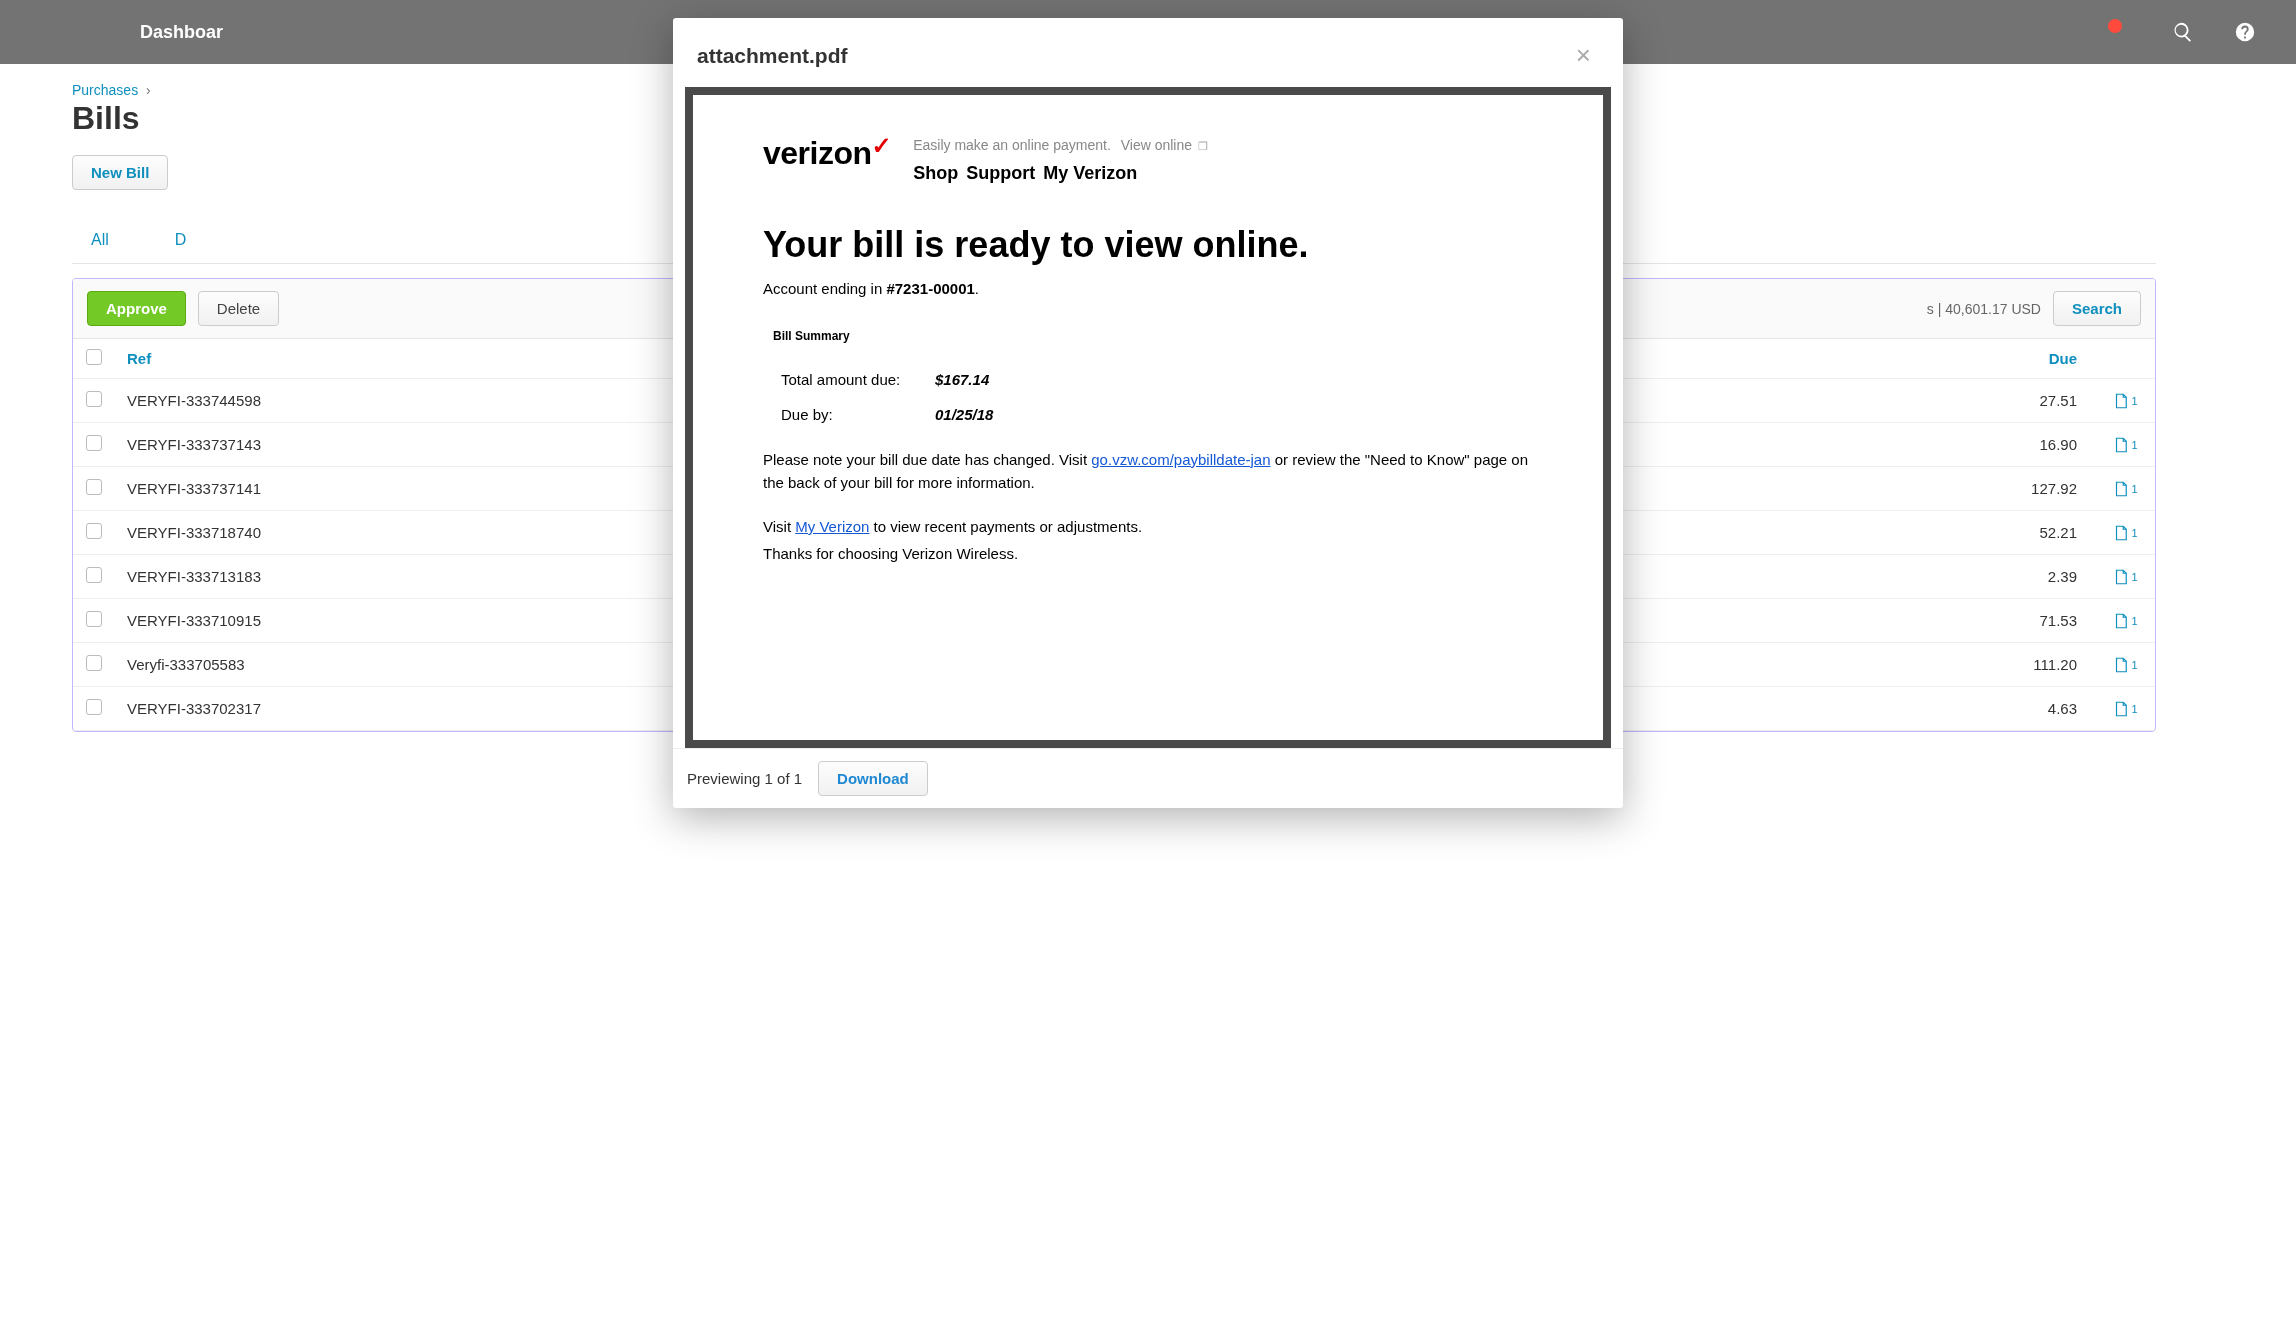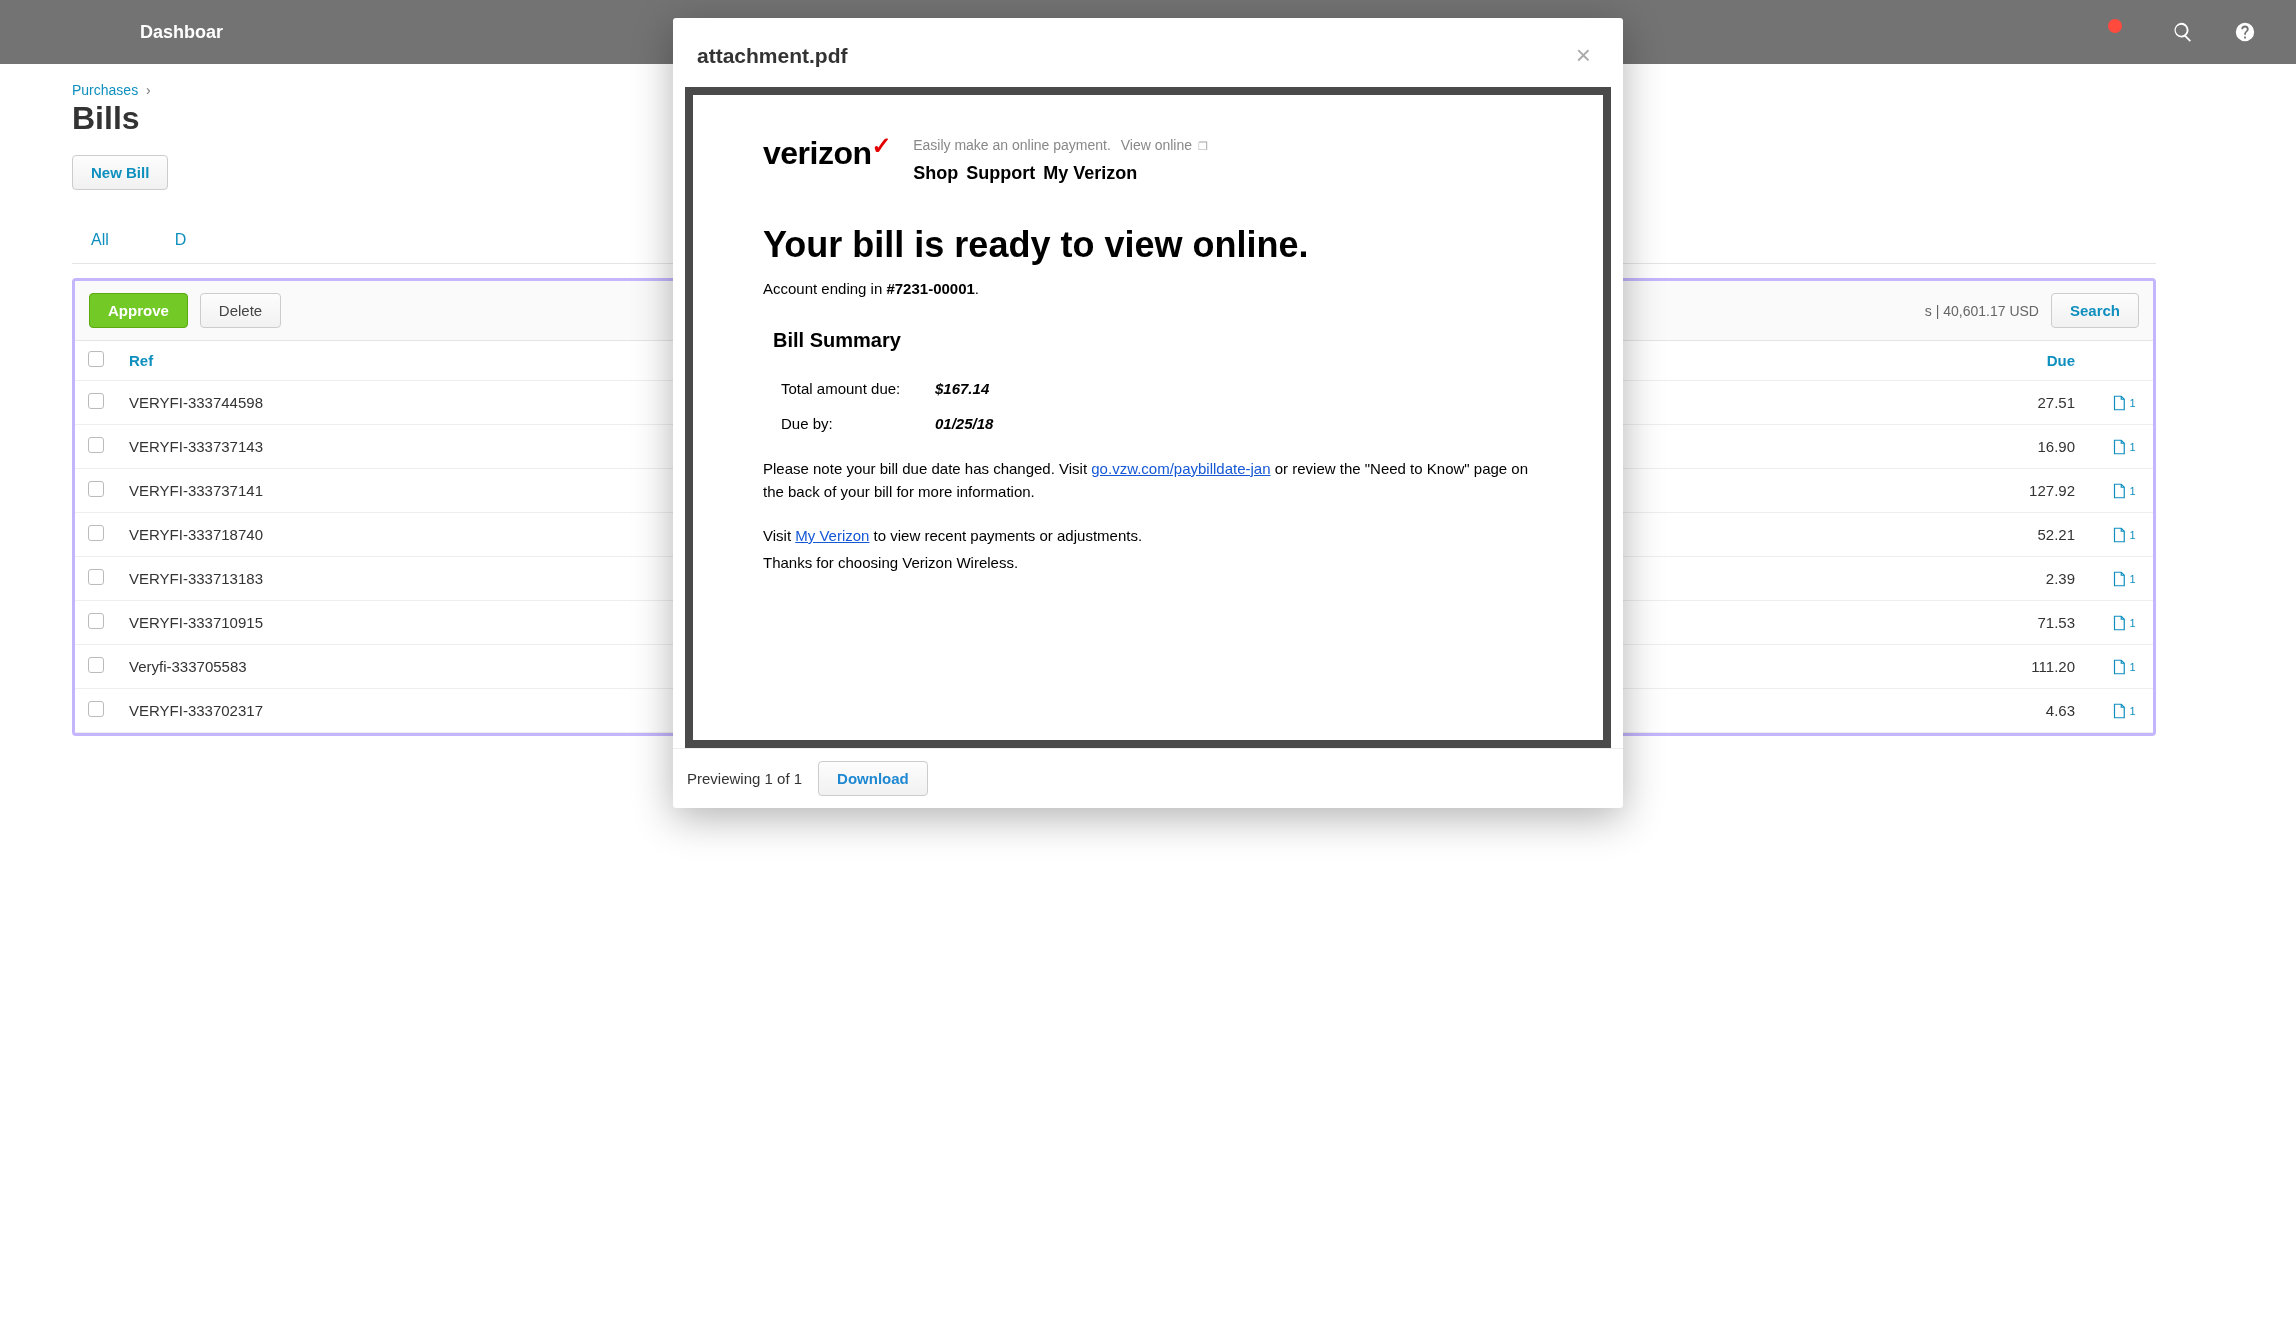--- a/index.html
+++ b/index.html
@@ -20,21 +20,21 @@
 .btn { display: inline-flex; align-items: center; justify-content: center; border-radius: 4px; border: 1px solid #ccc; background: linear-gradient(#fdfdfd,#f1f1f1); padding: 8px 18px; font-size: 15px; cursor: pointer; color: #444; }
 .btn-primary-blue { color: #0f8fbe; font-weight: 600; }
 .btn-green { background: #73c926; border: 1px solid #5aaa10; color: #fff; font-weight: 600; padding: 8px 18px; }
 .btn-download { color: #1e88d2; font-weight: 600; }
 
 .newbill-bar { margin-bottom: 30px; }
 
 .tabs { display: flex; gap: 28px; border-bottom: 1px solid #e5e5e5; margin-bottom: 0; }
 .tab { padding: 10px 18px 14px; font-size: 16px; color: #0f8fbe; cursor: pointer; border: 1px solid transparent; border-bottom: none; }
 
-.grid-wrap { border: 3px solid #c4b5fd; border-radius: 4px; margin-top: 14px; overflow: hidden; }
+.grid-wrap { border: 1px solid #c4b5fd; border-radius: 4px; margin-top: 14px; overflow: hidden; }
 .toolbar { display: flex; align-items: center; padding: 12px 14px; gap: 12px; background: #fafafa; border-bottom: 1px solid #e5e5e5; }
 .toolbar .spacer { flex: 1; }
 .totals { font-size: 14px; color: #666; }
 .btn-search { color: #0f8fbe; font-weight: 600; }
 
 table { width: 100%; border-collapse: collapse; font-size: 15px; }
 th { text-align: left; padding: 10px 12px; border-bottom: 1px solid #eee; color: #0f8fbe; font-weight: 600; background: #fff; }
 th.due, td.due { text-align: right; padding-right: 18px; }
 td { padding: 12px 12px; border-bottom: 1px solid #eee; color: #333; }
 td.check, th.check { width: 42px; text-align: center; }
@@ -59,21 +59,21 @@
 .vz-logo { font-size: 32px; font-weight: 800; color: #000; position: relative; letter-spacing: -0.5px; }
 .vz-check { color: #e40000; font-size: 24px; font-weight: 800; position: relative; top: -10px; }
 .pdf-top-right { display: flex; flex-direction: column; gap: 10px; margin-top: 2px; }
 .pdf-top-line1 { font-size: 14px; color: #888; }
 .pdf-top-line1 .view-online { margin-left: 6px; }
 .ext-icon { font-size: 11px; color: #aaa; margin-left: 2px; }
 .pdf-nav { display: flex; gap: 8px; font-size: 18px; font-weight: 700; color: #000; }
 .pdf-h1 { font-size: 36px; font-weight: 800; color: #000; margin-bottom: 14px; }
 .pdf-acct { font-size: 15px; color: #000; margin-bottom: 32px; }
 .pdf-acct b { font-weight: 700; }
-.pdf-sum-h { font-size: 20px; font-weight: 700; margin-left: 10px; margin-bottom: 28px; color:#000; }
+.pdf-sum-h { font-size: 12px; font-weight: 700; margin-left: 10px; margin-bottom: 28px; color:#000; }
 .pdf-kv { display: flex; gap: 14px; font-size: 15px; margin-left: 18px; margin-bottom: 18px; color:#000; }
 .pdf-kv .k { min-width: 140px; }
 .pdf-kv .v { font-weight: 700; font-style: italic; }
 .pdf-note { font-size: 15px; color: #000; margin-top: 26px; line-height: 1.5; }
 .pdf-note a, .pdf-link { color: #1558d6; text-decoration: underline; cursor: pointer; }
 .pdf-p { font-size: 15px; color: #000; margin-top: 24px; }
 </style>
 </head>
 <body>
 

